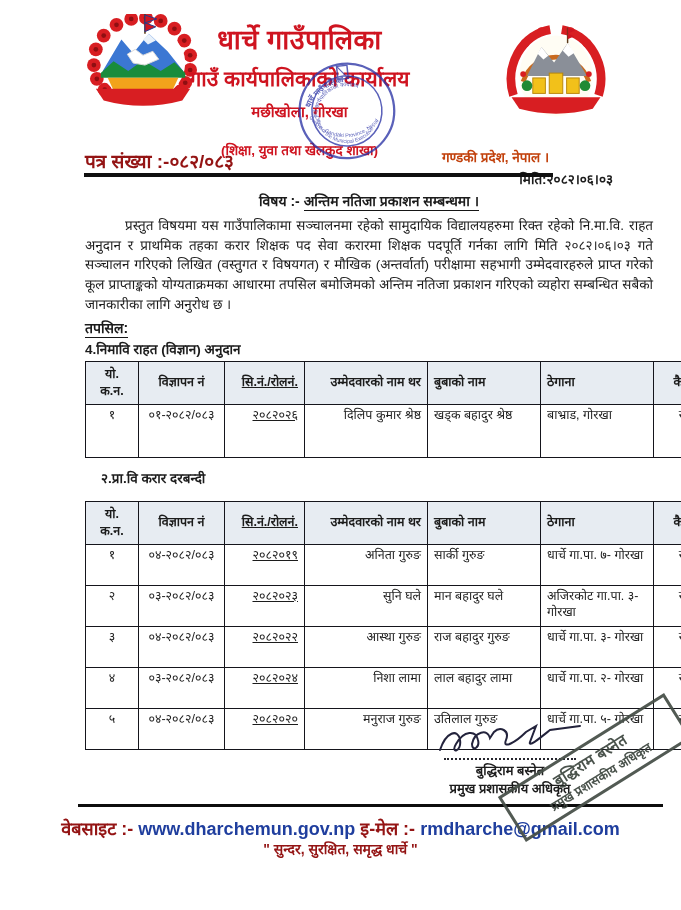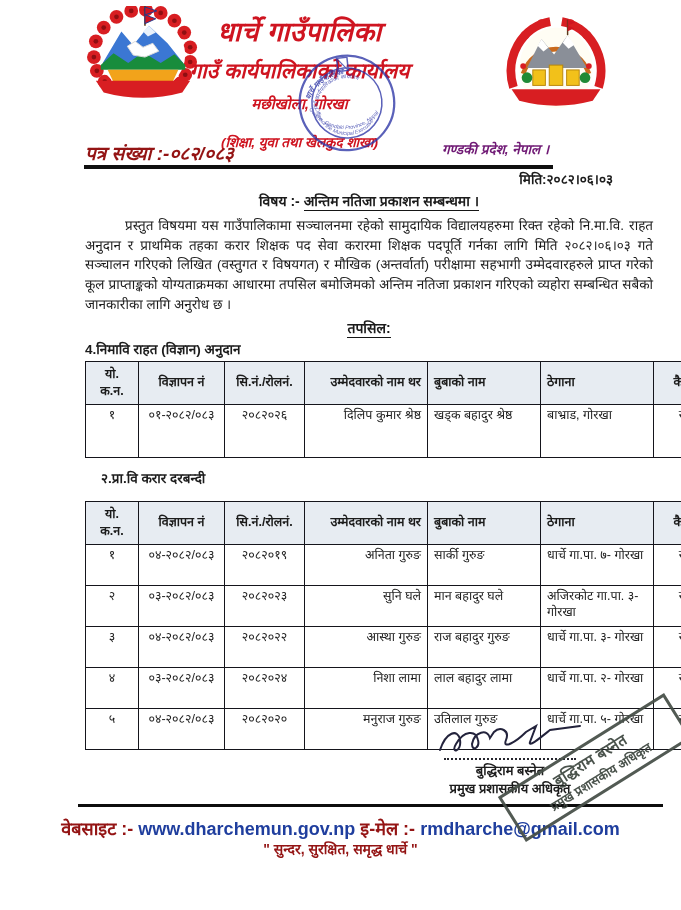--- a/index.html
+++ b/index.html
@@ -2,52 +2,52 @@
 <html><head>
 <meta charset="utf-8">
 <style>
   html,body{margin:0;padding:0;background:#e9e9e9;}
   .page{
     position:relative;width:681px;height:910px;background:#ffffff;
     font-family:"Liberation Sans","DejaVu Sans",sans-serif;color:#1c1c1c;
     overflow:hidden;margin:0 auto;
   }
   
-  .header{position:absolute;left:0;top:0;width:579px;height:170px;font-style:italic;}
+  .header{position:absolute;left:0;top:8px;width:579px;height:170px;}
   .logo-left{position:absolute;left:84px;top:6px;}
   .logo-right{position:absolute;left:498px;top:10px;}
   .h-center{position:absolute;left:150px;right:130px;top:12px;text-align:center;color:#cf1420;}
   .h-title1{font-size:27px;font-weight:700;letter-spacing:.5px;}
   .h-title2{font-size:21px;font-weight:700;margin-top:7px;}
   .h-addr{font-size:15px;font-weight:700;margin-top:9px;}
   .h-branch{font-size:13.5px;font-weight:700;margin-top:20px;}
   .round-stamp{position:absolute;left:294px;top:46px;opacity:.78;transform:rotate(-6deg);}
   .letter-no{position:absolute;left:85px;top:140px;font-size:19px;font-weight:700;color:#941414;}
-  .province{position:absolute;right:30px;top:140px;font-size:13.5px;font-weight:700;color:#701a75;}
+  .province{position:absolute;right:30px;top:140px;font-size:13.5px;font-weight:700;color:#c2410c;}
   .hr-thick{position:absolute;left:84px;right:26px;top:165px;height:3.5px;background:#101010;}
   
   .content{margin:170px 28px 0 85px;}
   .date-line{margin-top:10px;text-align:right;padding-right:40px;font-size:13.5px;font-weight:700;}
   .subject-line{margin-top:3px;text-align:center;font-size:14px;font-weight:700;}
   .subject-line .u{border-bottom:1.6px solid #161616;padding-bottom:1px;}
   .body-par{margin:6px 0 0 0;text-indent:40px;text-align:justify;font-size:13.5px;line-height:1.46;font-weight:500;}
-  .tapasil{margin-top:3px;text-align:center;font-size:14px;font-weight:700;}
+  .tapasil{margin-top:3px;font-size:14px;font-weight:700;}
   .tapasil .u{border-bottom:1.6px solid #161616;padding-bottom:1px;}
   .tbl-title{margin-top:3px;font-size:13.5px;font-weight:700;}
   .t2-title{margin-top:11px;margin-left:16px;}
   table.t{border-collapse:collapse;width:570px;table-layout:fixed;font-size:12.5px;margin-top:3px;}
   table.t2-table{margin-top:14px;}
   .t th,.t td{border:1.6px solid #15151c;padding:2px 6px;line-height:1.32;word-wrap:break-word;}
   .t th{background:#e7ecf2;text-align:center;vertical-align:middle;font-weight:700;height:38px;}
   .t td{vertical-align:top;font-weight:500;}
   .t1-table tbody td{height:48px;}
   .t2-table tbody td{height:36px;}
   .t th:nth-child(1),.t td:nth-child(1){width:40px;text-align:center;}
   .t th:nth-child(2),.t td:nth-child(2){width:73px;text-align:center;}
-  .t th:nth-child(3),.t td:nth-child(3){width:67px;text-align:center;}
+  .t th:nth-child(3),.t td:nth-child(3){width:67px;text-align:right;text-decoration:underline;}
   .t th:nth-child(4),.t td:nth-child(4){width:110px;text-align:right;}
   .t th:nth-child(5),.t td:nth-child(5){width:100px;text-align:left;}
   .t th:nth-child(6),.t td:nth-child(6){width:100px;text-align:left;}
   .t th:nth-child(7),.t td:nth-child(7){width:64px;text-align:center;}
   
   .sig-block{position:absolute;left:420px;top:722px;width:180px;text-align:center;z-index:3;}
   .sig-line{width:132px;margin:-4px auto 0 auto;border-top:2px dotted #26262e;}
   .sig-name{font-size:13px;font-weight:700;margin-top:1px;}
   .sig-role{font-size:13px;font-weight:700;}
   .ink-stamp{

